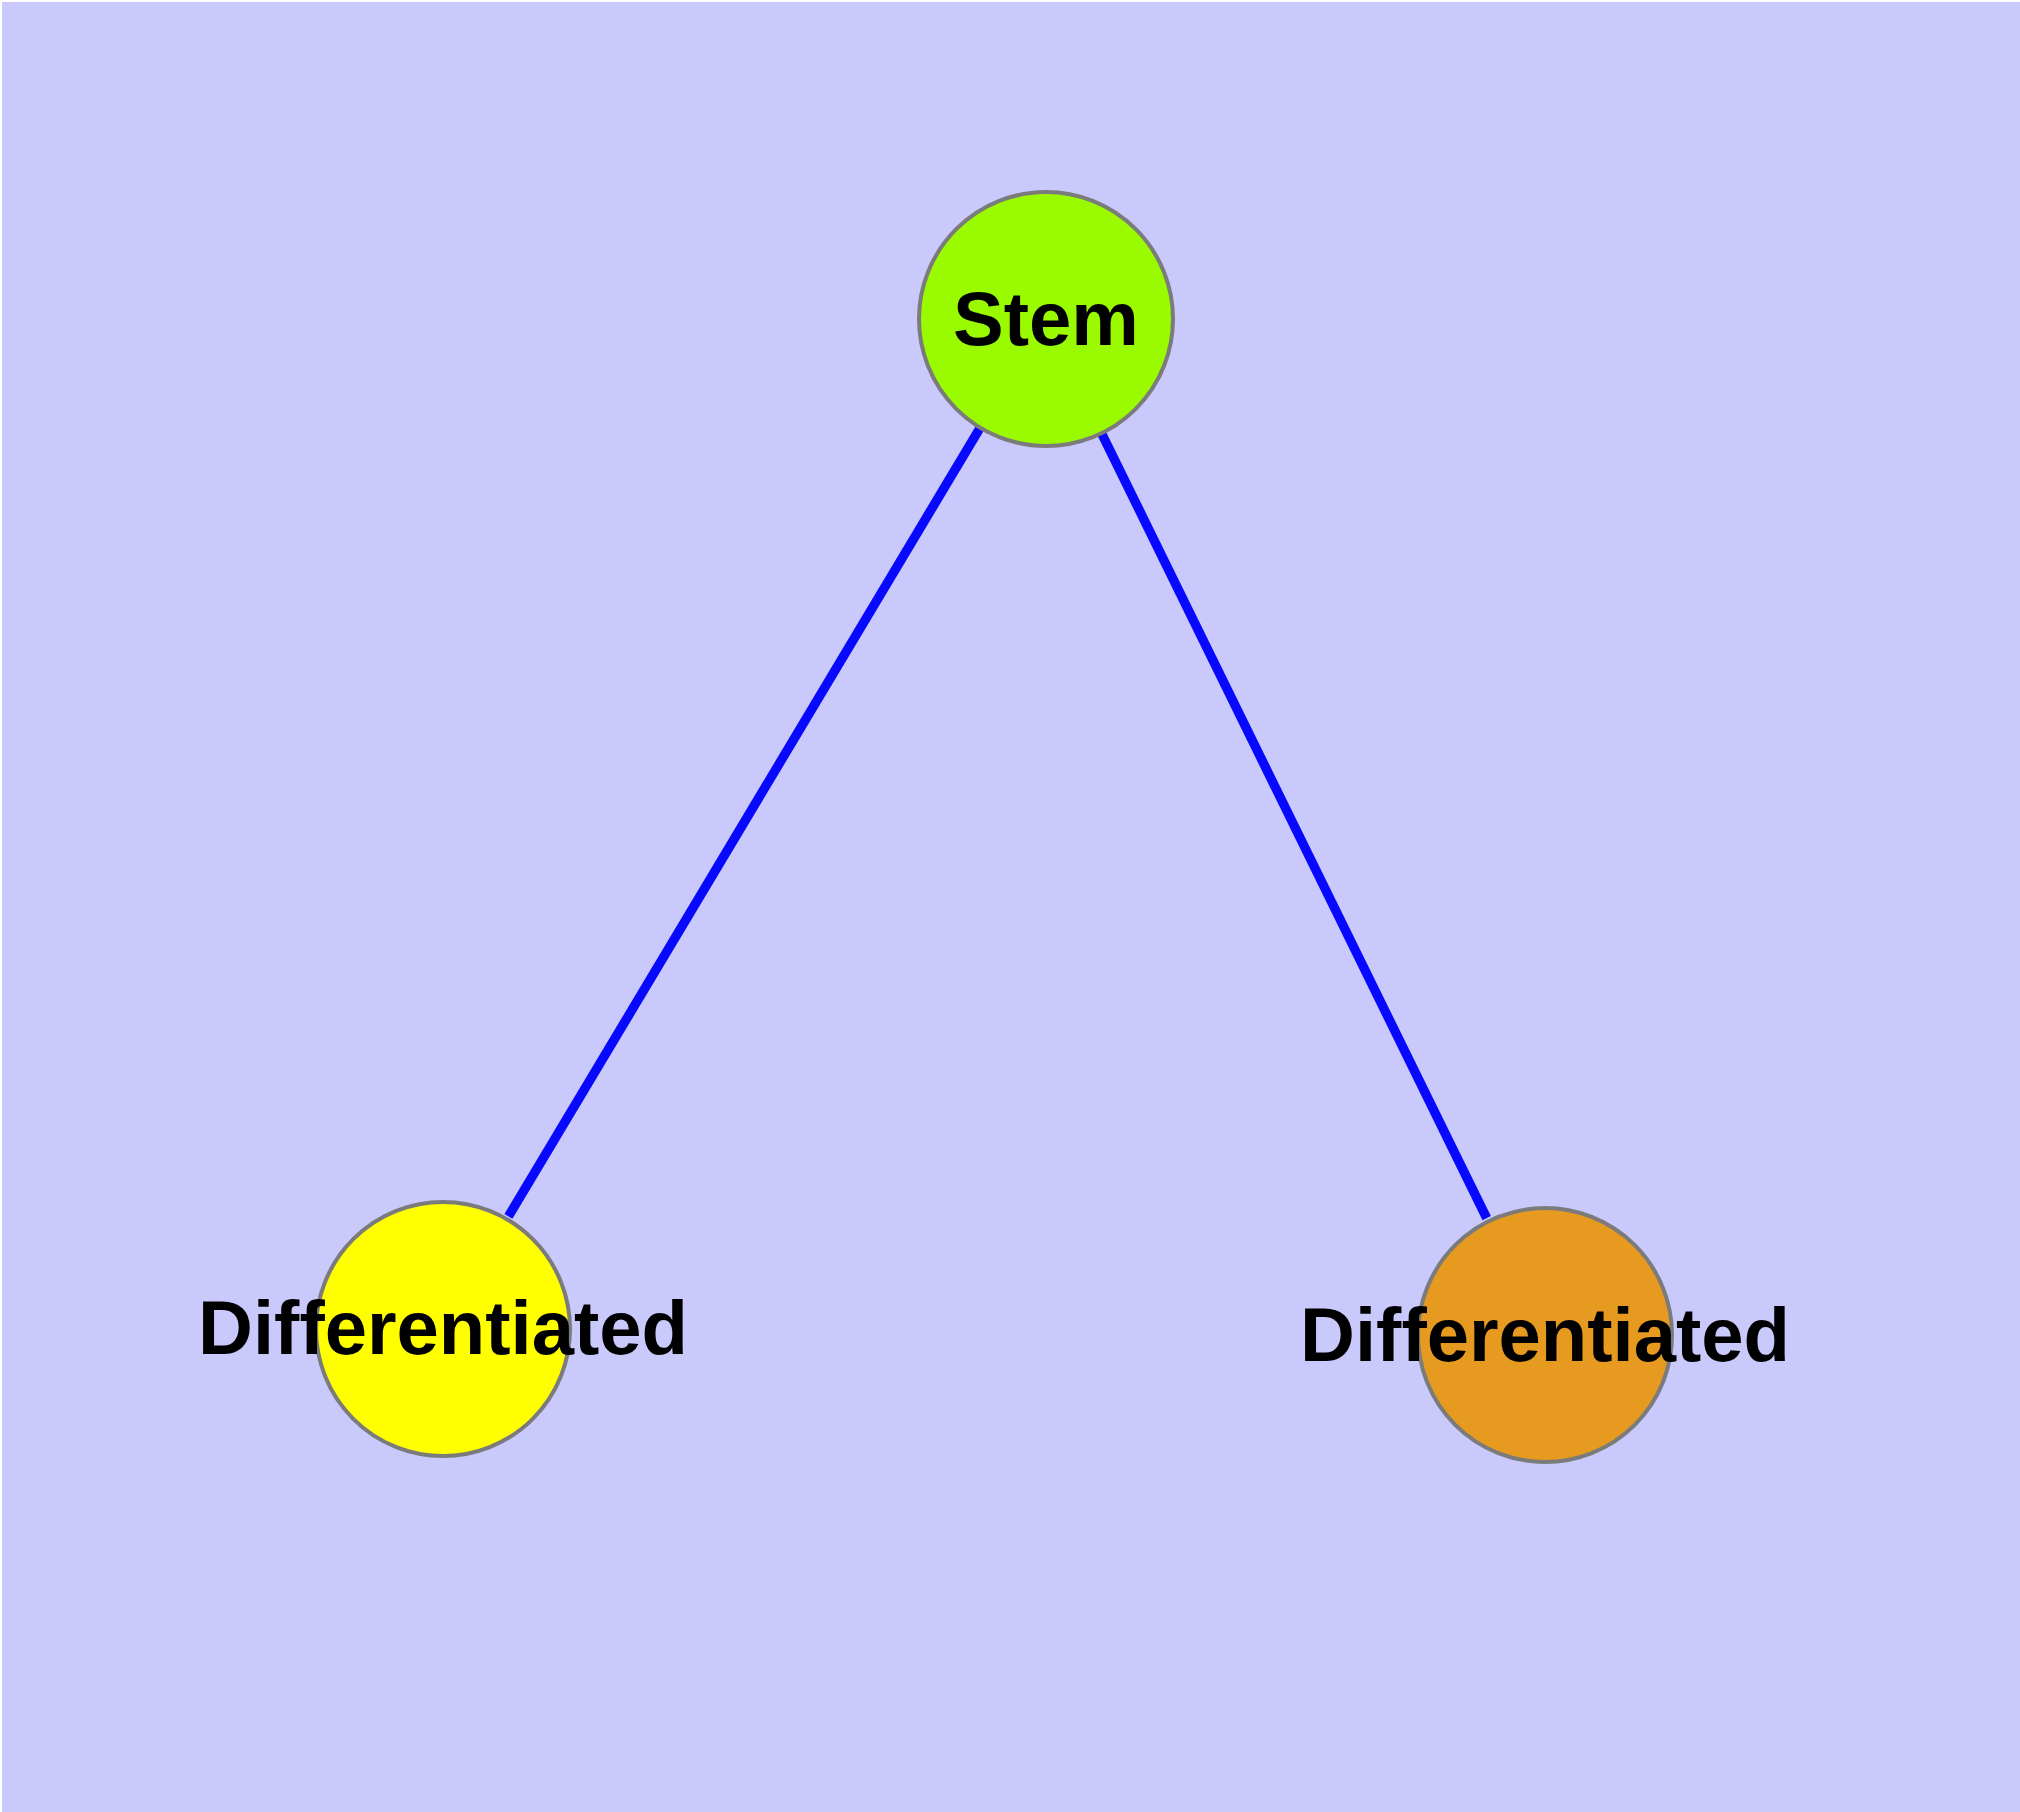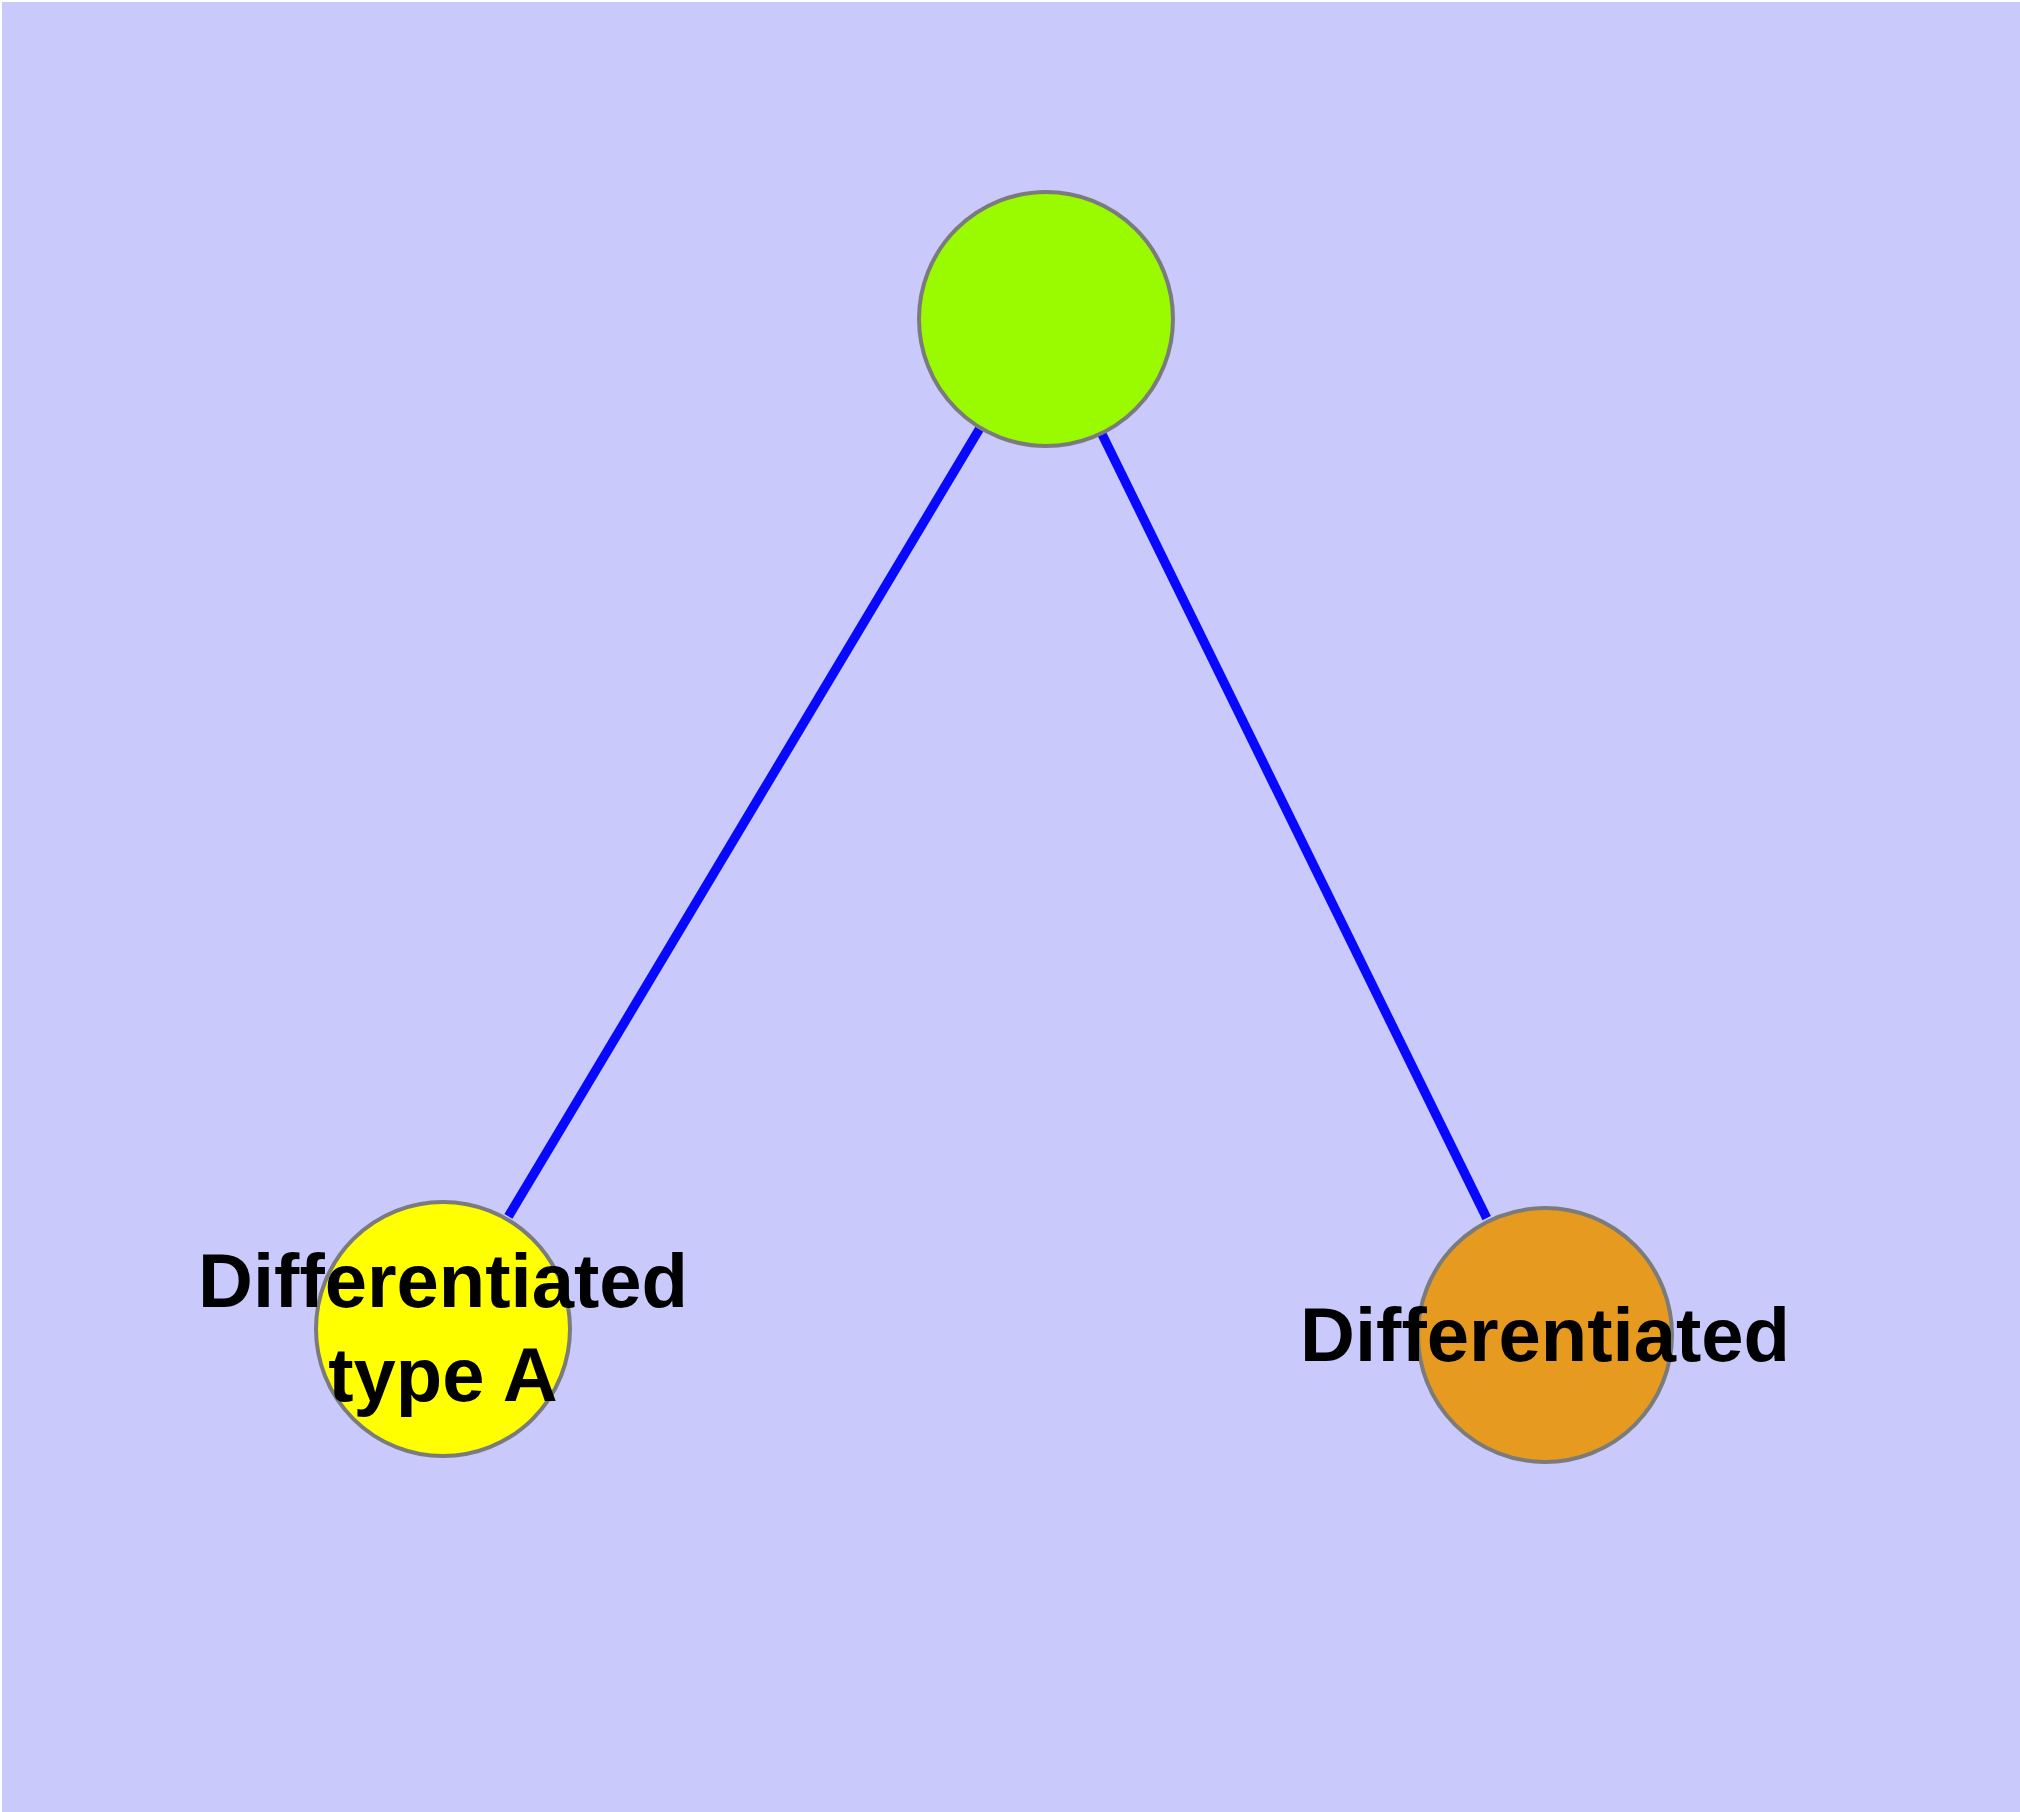--- a/index.html
+++ b/index.html
@@ -57,24 +57,26 @@
 
   <svg class="edge-layer" viewBox="0 0 2384 2138" preserveAspectRatio="none">
     <line x1="1154.0" y1="504.5" x2="598.0" y2="1434.5" stroke="#0808FF" stroke-width="11"></line>
     <line x1="1298.9" y1="510.5" x2="1753.1" y2="1436.5" stroke="#0808FF" stroke-width="11"></line>
   </svg>
 
   <div class="node" style="left: 915px; top: 188px; width: 258px; height: 258px; background: rgb(154, 251, 0); border-color: rgb(123, 123, 123); border-width: 4.2px;"></div>
   <div class="node" style="left: 312px; top: 1198px; width: 258px; height: 258px; background: rgb(255, 255, 0); border-color: rgb(123, 123, 123); border-width: 4.2px;"></div>
   <div class="node" style="left: 1414px; top: 1204px; width: 258px; height: 258px; background: rgb(231, 154, 32); border-color: rgb(123, 123, 123); border-width: 4.2px;"></div>
 
+  <div class="node-label" style="left: 1044px; top: 317px; color: rgb(0, 0, 0);">
+    <span class="line">Stem</span>
+  </div>
 
   <div class="node-label" style="left: 441px; top: 1326px; color: rgb(0, 0, 0);">
     <span class="line">Differentiated</span>
-    <span class="line">type A</span>
   </div>
 
   <div class="node-label" style="left: 1543px; top: 1333px; color: rgb(0, 0, 0);">
     <span class="line">Differentiated</span>
   </div>
 
 </div>
 
 
 </body></html>

